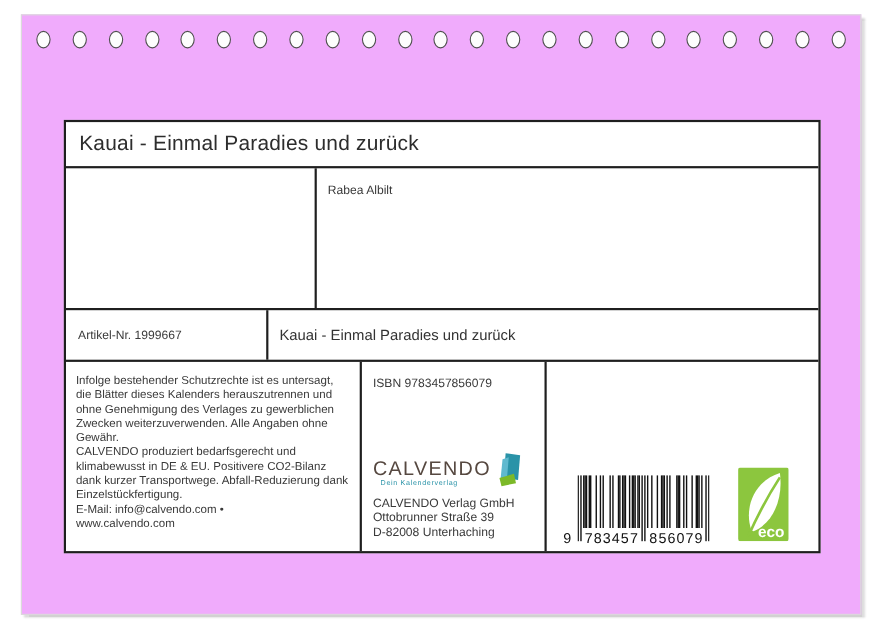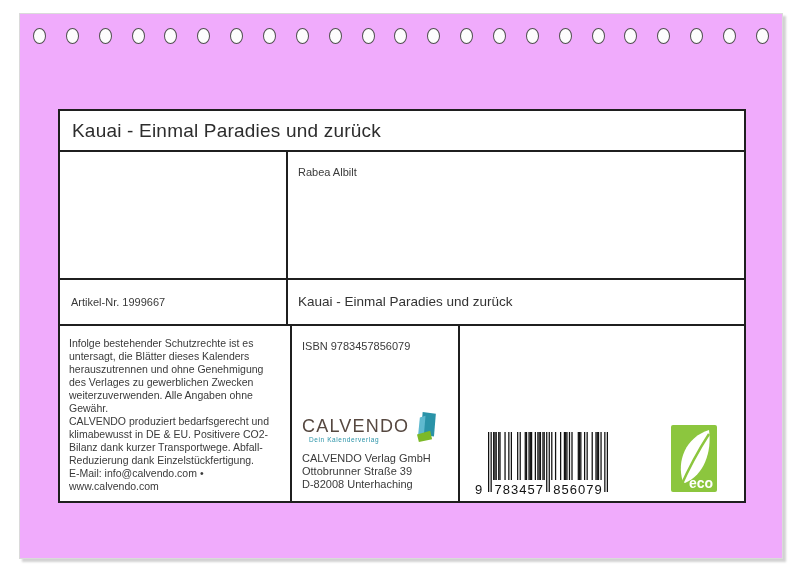--- a/index.html
+++ b/index.html
@@ -16,25 +16,25 @@
   .row{display:flex;box-sizing:border-box;}
   .b-bottom{border-bottom:2px solid #1f1f1f;}
   .b-right{border-right:2px solid #1f1f1f;}
   .row-title{height:42px;align-items:center;padding:0 12px;}
   .title-text{font-size:19px;color:#2d2d2d;letter-spacing:0.2px;}
   .row-author{height:129px;}
   .cell-l{width:228px;box-sizing:border-box;}
   .cell-author{flex:1;padding:10px 10px;}
   .small-text{font-size:11px;color:#3a3a3a;}
   .row-article{height:47px;}
-  .cell-article{width:228px;box-sizing:border-box;display:flex;align-items:center;padding-left:11px;}
+  .cell-article{width:184px;box-sizing:border-box;display:flex;align-items:center;padding-left:11px;}
   .cell-title2{flex:1;display:flex;align-items:center;padding-left:10px;}
   .title2-text{font-size:13.5px;color:#333;}
   .row-info{flex:1;}
-  .cell-legal{width:232px;box-sizing:border-box;padding:11px 10px 8px 9px;}
+  .cell-legal{width:269px;box-sizing:border-box;padding:11px 10px 8px 9px;}
   .cell-legal p{margin:0;font-size:10.5px;line-height:13px;color:#3a3a3a;}
   .cell-publisher{width:168px;box-sizing:border-box;display:flex;flex-direction:column;padding:14px 8px 10px 10px;}
   .isbn{font-size:11px;color:#3a3a3a;}
   .logo-row{margin-top:auto;display:flex;align-items:flex-end;gap:5px;}
   .wordmark{font-size:18px;letter-spacing:1.2px;font-weight:500;color:#564840;line-height:17px;}
   .tagline{font-size:6.5px;letter-spacing:0.6px;color:#2a93a8;margin:1px 0 0 7px;}
   .logo-icon{width:23px;height:32px;flex:0 0 auto;}
   .address{margin-top:9px;}
   .address div{font-size:11px;line-height:13px;color:#3a3a3a;}
   .cell-barcode{flex:1;display:flex;align-items:flex-end;justify-content:space-between;

